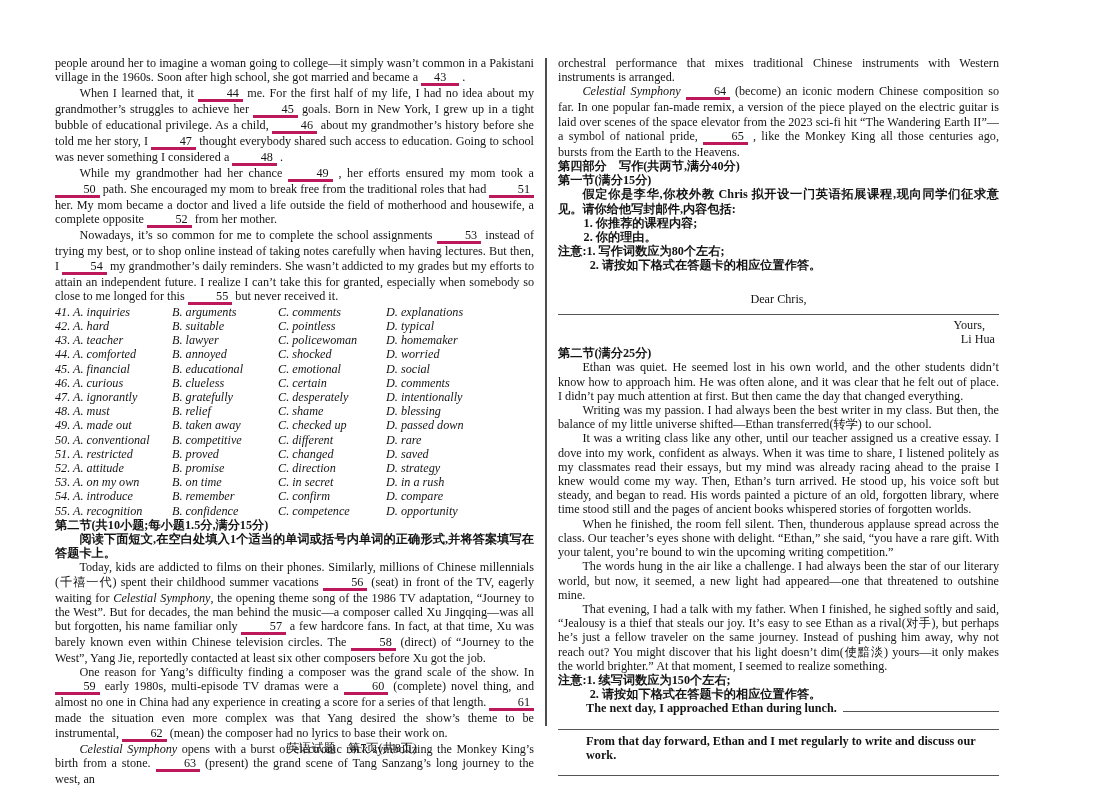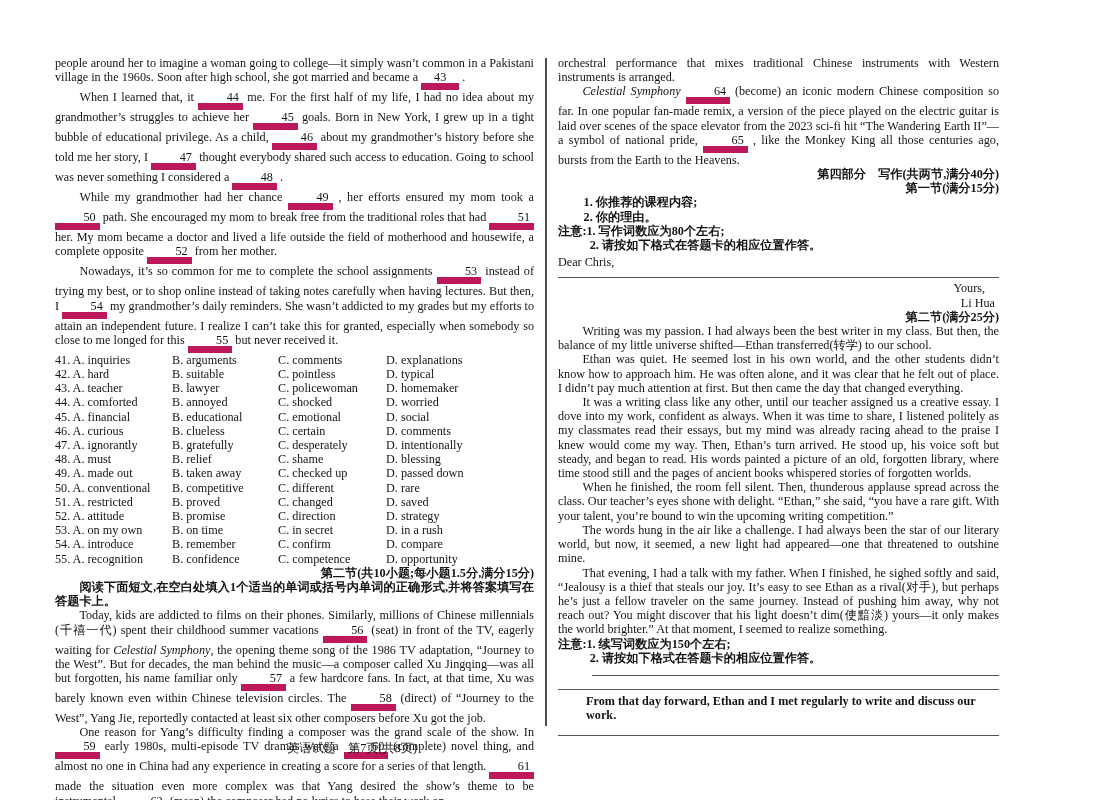--- a/index.html
+++ b/index.html
@@ -9,30 +9,30 @@
     font-size:12.2px;line-height:14.2px;color:#141414;
   }
   .col{position:absolute;top:56px;text-align:justify;}
   .col-left{left:55px;width:479px;}
   .col-right{left:558px;width:441px;}
   .divider{position:absolute;left:545px;top:58px;width:2px;height:668px;background:#4d4d4d;}
   p.para{margin:0;text-indent:2em;}
   p.para.no-indent{text-indent:0;}
   .blank{
     display:inline-block;min-width:30px;padding:0 4px;text-align:center;
-    border-bottom:7px solid #be185d;line-height:11px;
+    border-bottom:3px solid #be185d;line-height:11px;
   }
   .opt-grid{display:grid;grid-template-columns:117px 106px 108px auto;text-align:left;}
-  .opt-cell{white-space:nowrap;overflow:hidden;}
-  .cn-bold{font-weight:700;text-align:right;}
+  .opt-cell{white-space:nowrap;overflow:hidden;font-style:italic;}
+  .cn-bold{font-weight:700;text-align:left;}
   .cn-instr{font-weight:700;text-indent:2em;text-align:justify;}
   .point{font-weight:700;padding-left:2.1em;text-align:left;}
   .note1{font-weight:700;text-align:left;}
   .note2{font-weight:700;padding-left:2.6em;text-align:left;}
-  .salutation{margin-top:3px;text-align:left;}
+  .salutation{margin-top:19px;text-align:center;}
   .write-rule{border-bottom:1.2px solid #555;height:8px;margin-bottom:3px;}
   .closing-line{text-align:right;padding-right:14px;}
   .signature-line{text-align:right;padding-right:4px;}
   .prompt-row{display:flex;align-items:baseline;font-weight:700;padding-left:2.3em;text-align:left;}
   .prompt-row .fill{flex:1;border-bottom:1.2px solid #555;margin-left:6px;height:10px;}
   .write-line{border-bottom:1.2px solid #555;height:13px;margin-bottom:4px;}
   .footer{position:absolute;top:741px;width:320px;text-align:center;font-size:12.2px;}
   .footer-left{left:192px;}
   .footer-right{left:612px;}
 </style>
@@ -122,42 +122,44 @@
   <div class="divider"></div>
 
   <div class="col col-right">
     <div>
         <p class="para no-indent">orchestral performance that mixes traditional Chinese instruments with Western instruments is arranged.</p>
         <p class="para"><i>Celestial Symphony</i> <span class="blank">64</span> (become) an iconic modern Chinese composition so far. In one popular fan-made remix, a version of the piece played on the electric guitar is laid over scenes of the space elevator from the 2023 sci-fi hit “The Wandering Earth II”—a symbol of national pride, <span class="blank">65</span> , like the Monkey King all those centuries ago, bursts from the Earth to the Heavens.</p>
       </div>
 
     <div class="cn-bold">第四部分　写作(共两节,满分40分)</div>
     <div class="cn-bold">第一节(满分15分)</div>
+    <div class="cn-instr">假定你是李华,你校外教 Chris 拟开设一门英语拓展课程,现向同学们征求意见。请你给他写封邮件,内容包括:</div>
     <div class="point">1. 你推荐的课程内容;</div>
     <div class="point">2. 你的理由。</div>
     <div class="note1">注意:1. 写作词数应为80个左右;</div>
     <div class="note2">2. 请按如下格式在答题卡的相应位置作答。</div>
     <div class="salutation">Dear Chris,</div>
     <div class="write-rule"></div>
     <div class="closing-line">Yours,</div>
     <div class="signature-line">Li Hua</div>
 
     <div class="cn-bold">第二节(满分25分)</div>
     <div>
+        <p class="para">Ethan was quiet. He seemed lost in his own world, and the other students didn’t know how to approach him. He was often alone, and it was clear that he felt out of place. I didn’t pay much attention at first. But then came the day that changed everything.</p>
         <p class="para">Writing was my passion. I had always been the best writer in my class. But then, the balance of my little universe shifted—Ethan transferred(转学) to our school.</p>
-        <p class="para">Ethan was quiet. He seemed lost in his own world, and the other students didn’t know how to approach him. He was often alone, and it was clear that he felt out of place. I didn’t pay much attention at first. But then came the day that changed everything.</p>
         <p class="para">It was a writing class like any other, until our teacher assigned us a creative essay. I dove into my work, confident as always. When it was time to share, I listened politely as my classmates read their essays, but my mind was already racing ahead to the praise I knew would come my way. Then, Ethan’s turn arrived. He stood up, his voice soft but steady, and began to read. His words painted a picture of an old, forgotten library, where time stood still and the pages of ancient books whispered stories of forgotten worlds.</p>
         <p class="para">When he finished, the room fell silent. Then, thunderous applause spread across the class. Our teacher’s eyes shone with delight. “Ethan,” she said, “you have a rare gift. With your talent, you’re bound to win the upcoming writing competition.”</p>
         <p class="para">The words hung in the air like a challenge. I had always been the star of our literary world, but now, it seemed, a new light had appeared—one that threatened to outshine mine.</p>
         <p class="para">That evening, I had a talk with my father. When I finished, he sighed softly and said, “Jealousy is a thief that steals our joy. It’s easy to see Ethan as a rival(对手), but perhaps he’s just a fellow traveler on the same journey. Instead of pushing him away, why not reach out? You might discover that his light doesn’t dim(使黯淡) yours—it only makes the world brighter.” At that moment, I seemed to realize something.</p>
       </div>
     <div class="note1">注意:1. 续写词数应为150个左右;</div>
     <div class="note2">2. 请按如下格式在答题卡的相应位置作答。</div>
 
     <div class="prompt-row">
+      <span>The next day, I approached Ethan during lunch.</span>
       <span class="fill"></span>
     </div>
     <div class="write-line"></div>
 
     <div class="prompt-row">
       <span>From that day forward, Ethan and I met regularly to write and discuss our work.</span>
       <span class="fill"></span>
     </div>
     <div class="write-line"></div>
   </div>

